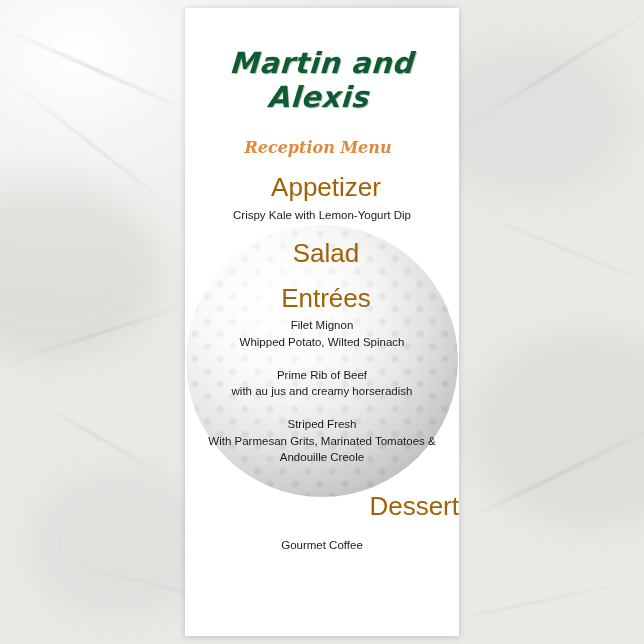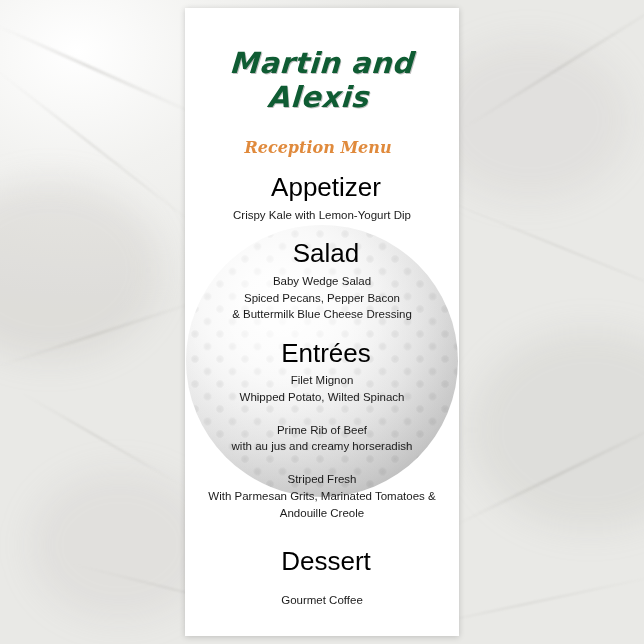--- a/index.html
+++ b/index.html
@@ -117,21 +117,21 @@
     font-style: italic;
     font-weight: bold;
     font-size: 16px;
     color: #e08a3c;
   }
 
   .course {
     margin: 16px 0 0 8px;
     font-size: 26px;
     font-weight: normal;
-    color: #000000;
+    color: #a16207;
     line-height: 1.1;
   }
 
   .lines {
     margin: 5px 0 0 0;
     font-size: 11.5px;
     color: #1b1b1b;
     line-height: 1.45;
   }
   .lines .ln { display: block; }
@@ -165,41 +165,36 @@
     <div id="content">
       <div id="names">Martin and Alexis</div>
       <div id="subtitle">Reception Menu</div>
 
       <div class="course">Appetizer</div>
       <div class="lines">
         <span class="ln">Crispy Kale with Lemon-Yogurt Dip</span>
       </div>
 
       <div class="course">Salad</div>
-      <div class="lines">
-        <span class="ln">Baby Wedge Salad</span>
-        <span class="ln">Spiced Pecans, Pepper Bacon</span>
-        <span class="ln">&amp; Buttermilk Blue Cheese Dressing</span>
-      </div>
 
       <div class="course">Entrées</div>
       <div class="lines">
         <span class="ln">Filet Mignon</span>
         <span class="ln">Whipped Potato, Wilted Spinach</span>
       </div>
       <div class="lines group">
         <span class="ln">Prime Rib of Beef</span>
         <span class="ln">with au jus and creamy horseradish</span>
       </div>
       <div class="lines group">
         <span class="ln">Striped Fresh</span>
         <span class="ln">With Parmesan Grits, Marinated Tomatoes &amp;</span>
         <span class="ln">Andouille Creole</span>
       </div>
 
-      <div class="course" style="margin-top:26px;">Dessert</div>
+      <div class="course" style="margin-top:26px;text-align:right;">Dessert</div>
       <div class="lines group">
         <span class="ln">Gourmet Coffee</span>
 
       </div>
     </div>
   </div>
 </div>
 
 </body></html>

